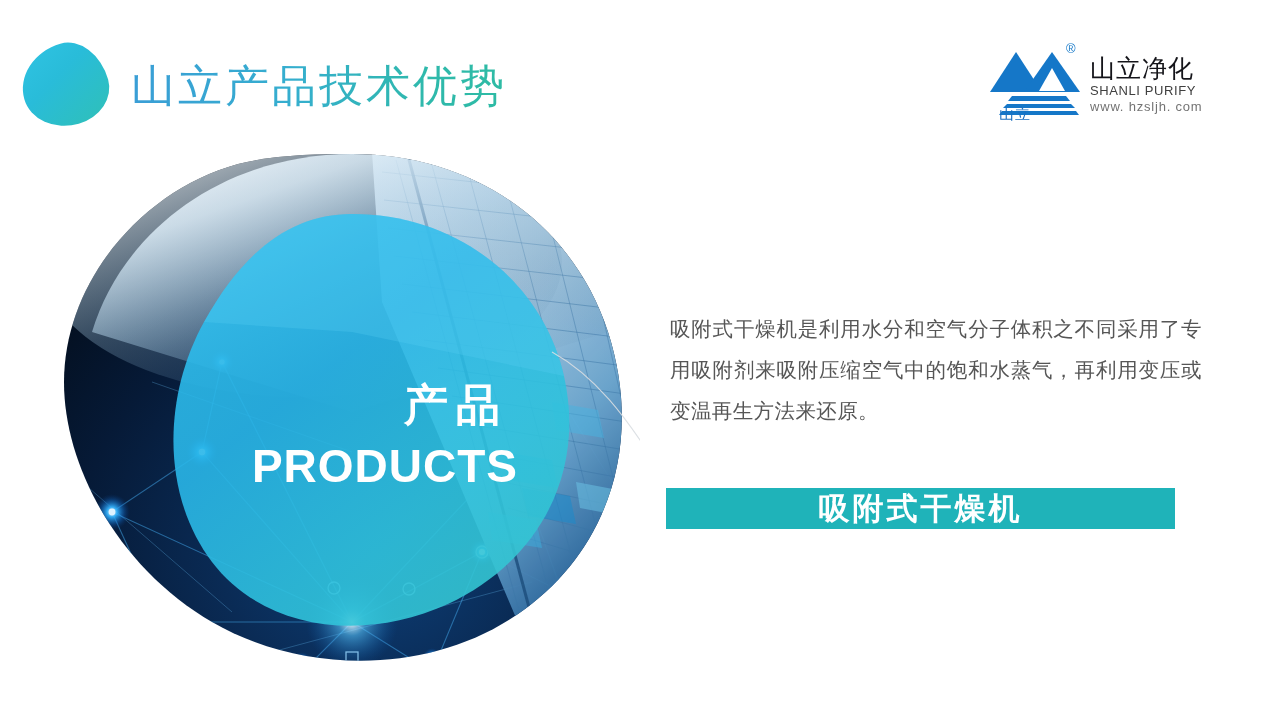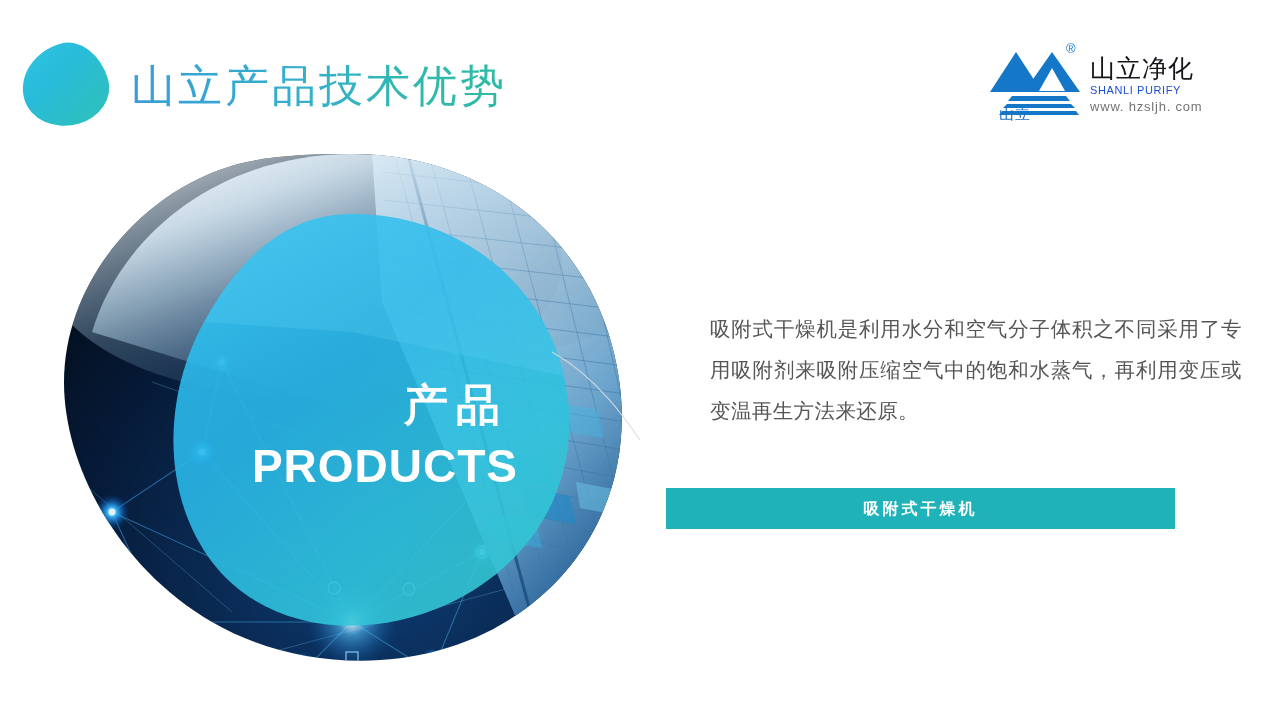--- a/index.html
+++ b/index.html
@@ -81,22 +81,22 @@
   }
   #logo-cn {
     font-size: 25px;
     color: #15151a;
     letter-spacing: 1px;
     line-height: 28px;
     font-weight: 500;
     white-space: nowrap;
   }
   #logo-en {
-    font-size: 11px;
-    color: #1d4ed8;
+    font-size: 13px;
+    color: #404040;
     letter-spacing: 0.6px;
     line-height: 17px;
     white-space: nowrap;
   }
   #logo-url {
     font-size: 13px;
     color: #737373;
     letter-spacing: 0.8px;
     line-height: 16px;
     white-space: nowrap;
@@ -112,35 +112,34 @@
   
   #body-text {
     position: absolute;
     left: 670px; top: 308px;
     width: 532px;
     font-size: 20.5px;
     line-height: 41px;
     color: #565656;
     letter-spacing: 0.4px;
     text-align: justify;
-    margin-left: 40px;
   }
 
   #product-banner {
     position: absolute;
     left: 666px; top: 488px;
     width: 509px; height: 41px;
     background: #1fb3b9;
     display: flex;
     align-items: center;
     justify-content: center;
   }
   #product-banner-label {
     color: #ffffff;
-    font-size: 16px;
+    font-size: 31px;
     font-weight: 700;
     letter-spacing: 3px;
     line-height: 41px;
   }
 </style>
 </head>
 <body>
 
 <div id="header">
 

